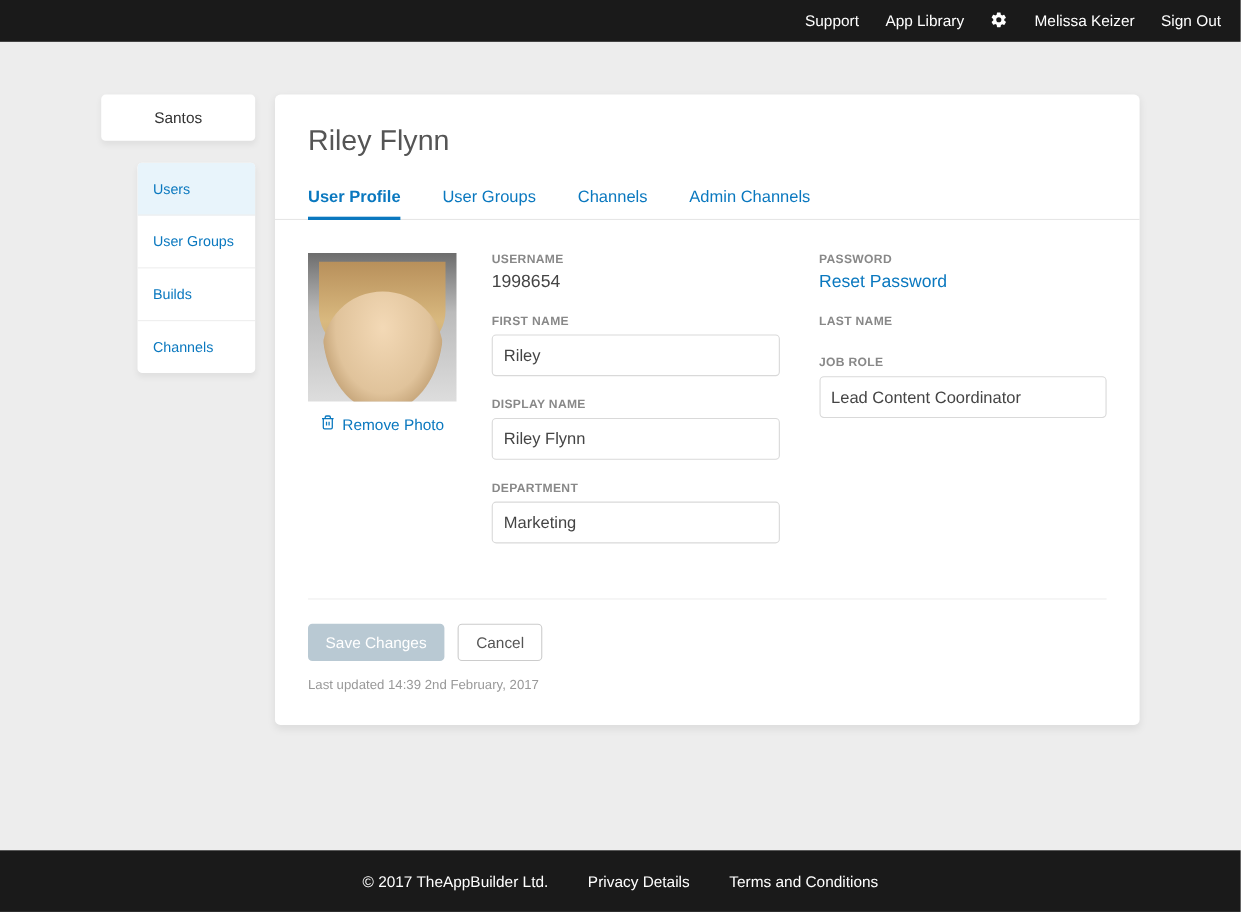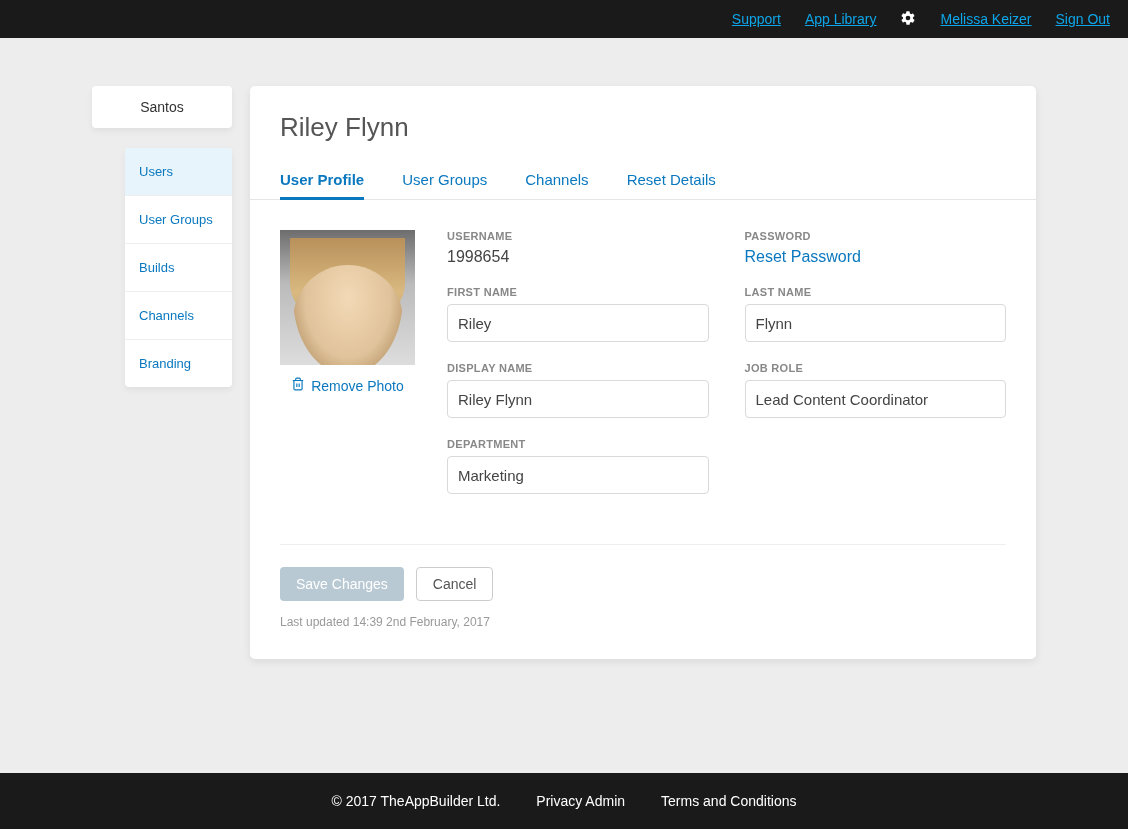--- a/index.html
+++ b/index.html
@@ -5,21 +5,21 @@
   * { box-sizing: border-box; margin: 0; padding: 0; }
   html, body { width: 1128px; height: 829px; font-family: -apple-system, "Segoe UI", "Helvetica Neue", Arial, sans-serif; background: #ededed; }
   
   .topbar { height: 38px; background: #1a1a1a; color: #fff; display: flex; align-items: center; padding: 0 18px 0 92px; }
   .logo-wrap { display: flex; align-items: center; gap: 10px; }
   .logo-icon svg { display: block; }
   .brand-name { font-weight: 500; font-size: 17px; letter-spacing: -0.3px; }
   .brand-preview { font-family: "Courier New", monospace; color: #ff3b77; font-size: 15px; margin-left: 6px; letter-spacing: 1px; }
   .topbar-spacer { flex: 1; }
   .topnav { display: flex; align-items: center; gap: 24px; font-size: 14px; }
-  .topnav .nav-link { color: #0ea5e9; cursor: pointer; text-decoration: underline; }
+  .topnav .nav-link { color: #ffffff; cursor: pointer; }
   .gear-icon { color: #fff; cursor: pointer; }
 
   
   .page { position: relative; width: 1128px; min-height: calc(829px - 38px - 56px); padding: 48px 92px 40px 92px; display: flex; align-items: flex-start; gap: 18px; }
 
   
   .sidebar { width: 140px; display: flex; flex-direction: column; gap: 20px; }
   .sidebar-company { background: #fff; height: 42px; border-radius: 4px; display: flex; align-items: center; justify-content: center; font-size: 14px; color: #333; box-shadow: 0 3px 6px rgba(0,0,0,0.06); }
   .sidebar-nav { background: #fff; border-radius: 4px; display: flex; flex-direction: column; box-shadow: 0 3px 6px rgba(0,0,0,0.06); overflow: hidden; margin-left: 33px; }
   .sidebar-item { padding: 16px 14px; font-size: 13px; color: #0a78bf; border-bottom: 1px solid #eee; cursor: pointer; }
@@ -84,33 +84,32 @@
 
   <div class="page">
 
     <div class="sidebar">
       <div class="sidebar-company">Santos</div>
       <div class="sidebar-nav">
         <div class="sidebar-item active">Users</div>
         <div class="sidebar-item">User Groups</div>
         <div class="sidebar-item">Builds</div>
         <div class="sidebar-item">Channels</div>
-        <div class="sidebar-item">Branding</div>
       </div>
     </div>
 
     <div class="main-card">
       <div class="card-header">
         <h1 class="card-title">Riley Flynn</h1>
       </div>
       <div class="tabs">
         <div class="tab active">User Profile</div>
         <div class="tab">User Groups</div>
         <div class="tab">Channels</div>
-        <div class="tab">Reset Details</div>
+        <div class="tab">Admin Channels</div>
       </div>
 
       <div class="form-area">
         <div class="photo-col">
           <div class="avatar"></div>
           <div class="remove-photo">
             <span>
               <svg width="14" height="14" viewBox="0 0 24 24" fill="none" stroke="#0a78bf" stroke-width="2">
                   <path d="M3 6h18M8 6V4a2 2 0 0 1 2-2h4a2 2 0 0 1 2 2v2m3 0v14a2 2 0 0 1-2 2H7a2 2 0 0 1-2-2V6h14zM10 11v6M14 11v6"></path>
                 </svg>
@@ -139,21 +138,20 @@
             </div>
           </div>
 
           <div class="fcol">
             <div class="field">
               <label>PASSWORD</label>
               <div class="link-val">Reset Password</div>
             </div>
             <div class="field">
               <label>LAST NAME</label>
-              <input type="text" value="Flynn" style="">
             </div>
             <div class="field">
               <label>JOB ROLE</label>
               <input type="text" value="Lead Content Coordinator" style="">
             </div>
           </div>
         </div>
       </div>
 
       <div class="card-footer">
@@ -163,17 +161,17 @@
           <button class="btn-cancel">Cancel</button>
         </div>
         <div class="last-updated">Last updated 14:39 2nd February, 2017</div>
       </div>
     </div>
 
   </div>
 
   <div class="footer">
     <span>© 2017 TheAppBuilder Ltd.</span>
-    <span class="flink">Privacy Admin</span>
+    <span class="flink">Privacy Details</span>
     <span class="flink">Terms and Conditions</span>
   </div>
 
 </div>
 
 </body></html>

